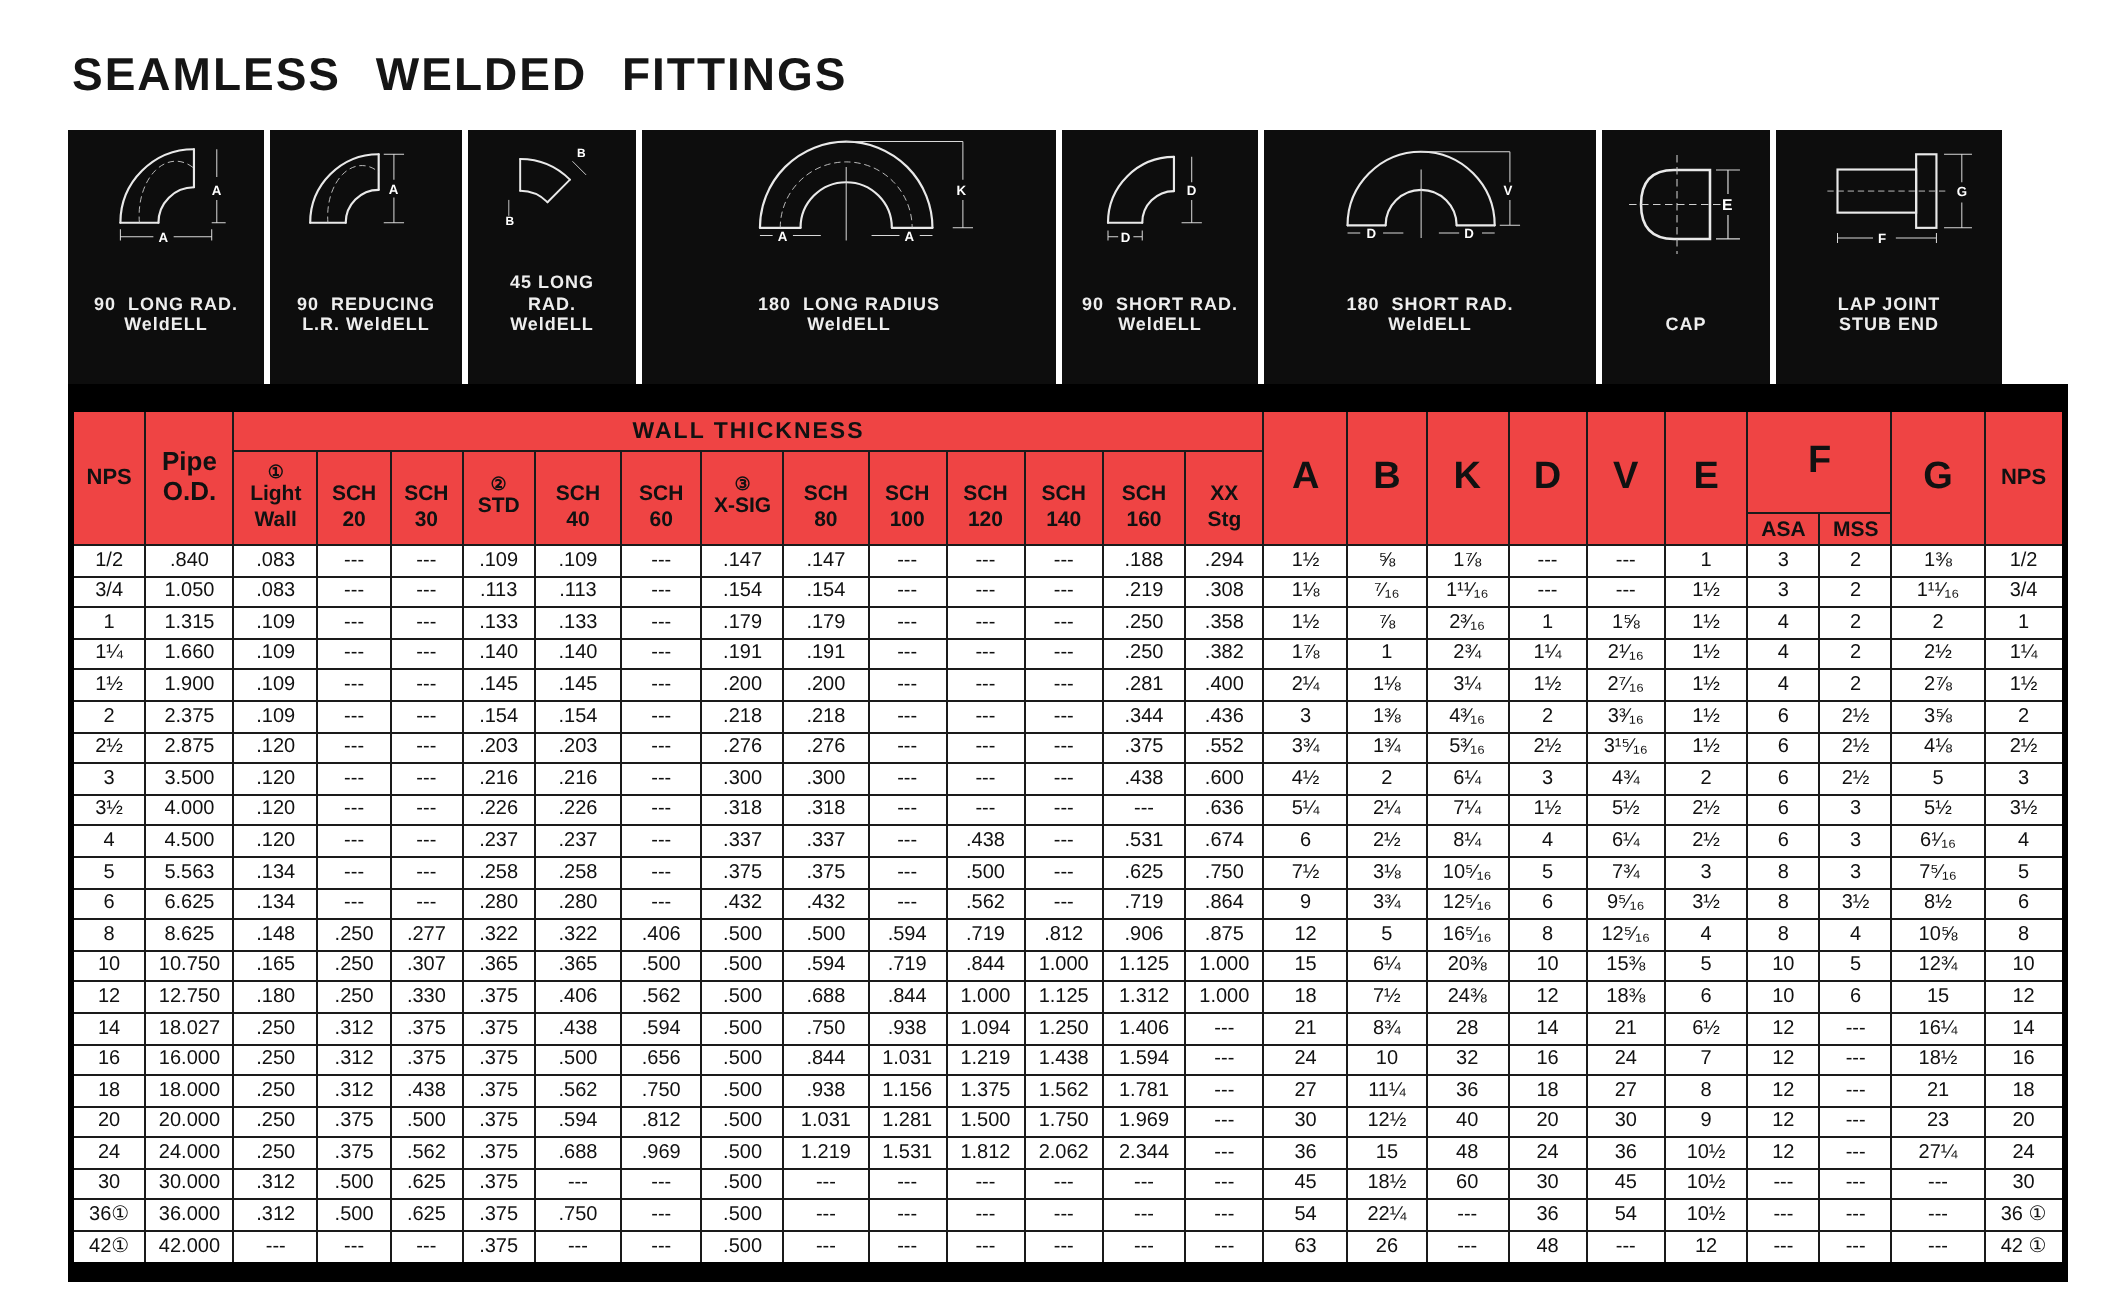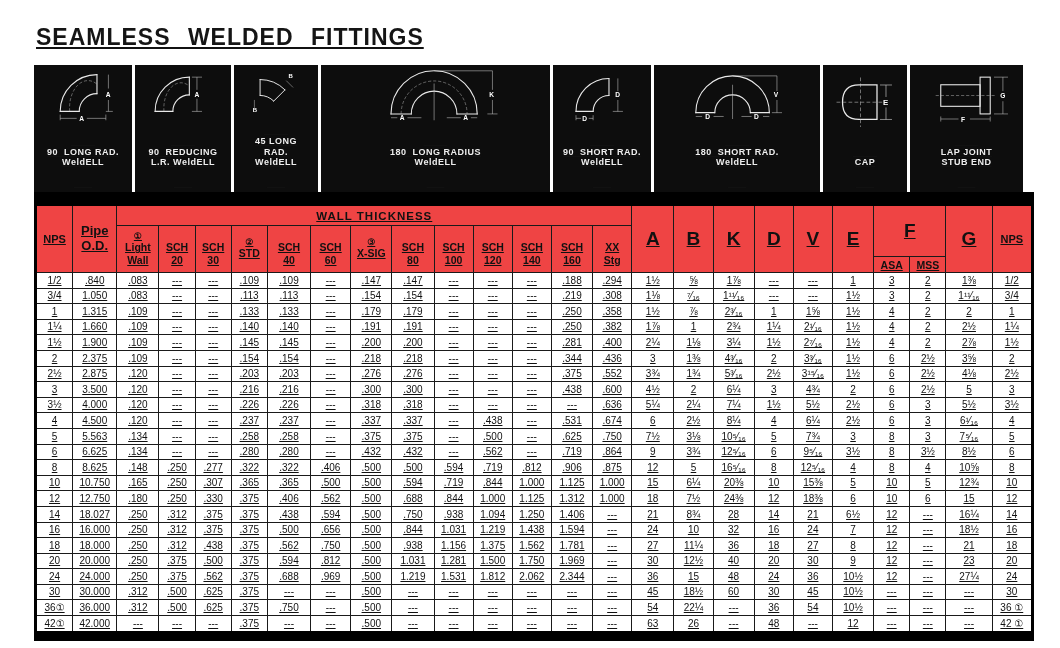--- a/index.html
+++ b/index.html
@@ -1,17 +1,17 @@
 <!DOCTYPE html>
 <html><head>
 <meta charset="utf-8">
 <style>
   html,body{margin:0;padding:0;background:#fff;}
   body{width:1060px;height:648px;font-family:"Liberation Sans",sans-serif;color:#111;overflow:hidden;}
-  .page{padding:20px 28px 4px 34px;text-decoration:underline;}
+  .page{padding:20px 28px 4px 34px;}
   .title{font-size:23px;font-weight:bold;letter-spacing:1px;word-spacing:10px;color:#151515;margin:4px 0 14px 2px;}
   
   .strip{display:flex;gap:3px;background:#fff;width:1000px;}
   .panel{background:#0d0d0d;color:#eee;display:flex;flex-direction:column;justify-content:flex-end;align-items:center;height:127px;overflow:hidden;}
   .panel svg{display:block;margin:2px auto 0 auto;}
   .cap{font-size:9px;font-weight:bold;text-align:center;line-height:1.18;letter-spacing:.5px;padding-bottom:3px;white-space:pre;}
   .cap div{min-height:0;}
   .shape{stroke:#e9e9e9;stroke-width:1.7;fill:none;stroke-linecap:round;}
   .dim{stroke:#d8d8d8;stroke-width:.8;fill:none;}
   .dash{stroke:#cfcfcf;stroke-width:.7;fill:none;stroke-dasharray:5 3;}
@@ -77,21 +77,21 @@
         <path class="shape" d="M14 22 L14 50 M57.8 40.2 L38 60"></path>
         <path class="dim" d="M60 24 L72 36 M4 58 L4 72"></path>
         <text class="dl" x="64" y="20">B</text>
         <text class="dl" x="1" y="80">B</text>
       </svg>
       <div class="cap">
         <div>45 LONG</div><div>RAD.</div><div>WeldELL</div>
       </div>
     </div>
 
-    <div class="panel" style="width:229px">
+    <div class="panel" style="width:207px">
       <svg width="208" height="92" viewBox="0 0 214 92">
         <path class="shape" d="M36 74 A68 68 0 0 1 172 74"></path>
         <path class="shape" d="M68 74 A36 36 0 0 1 140 74"></path>
         <path class="shape" d="M36 74 L68 74 M140 74 L172 74"></path>
         <path class="dash" d="M52 74 A52 52 0 0 1 156 74"></path>
         <path class="dim" d="M104 26 L104 84 M36 80 L46 80 M62 80 L84 80 M124 80 L146 80 M162 80 L172 80"></path>
         <path class="dim" d="M104 6 L196 6 M196 6 L196 36 M196 52 L196 74 M188 74 L204 74"></path>
         <text class="dl" x="191" y="48">K</text>
         <text class="dl" x="50" y="84">A</text>
         <text class="dl" x="150" y="84">A</text>

